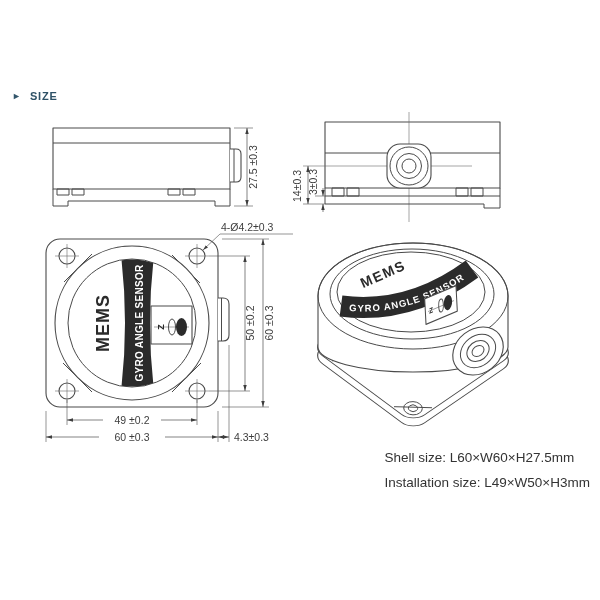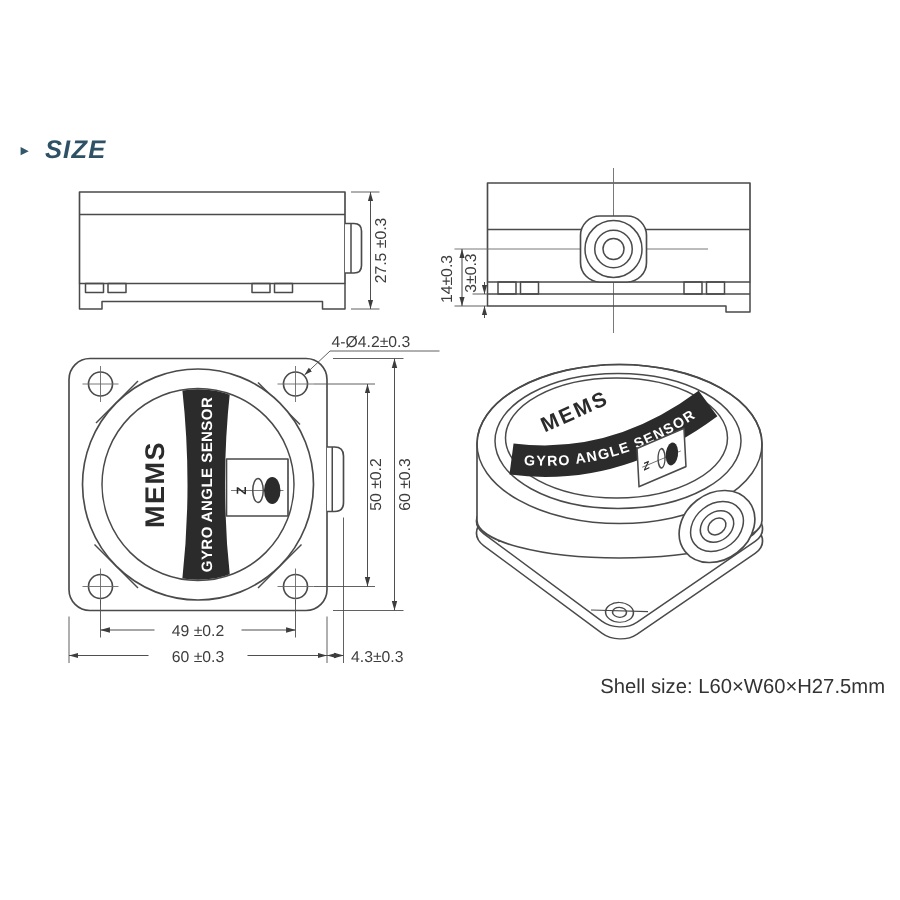--- a/index.html
+++ b/index.html
@@ -1,20 +1,20 @@
 <!DOCTYPE html>
 <html><head>
 <meta charset="utf-8">
 <style>
   html,body{margin:0;padding:0;background:#ffffff;}
   .page{position:relative;width:600px;height:600px;background:#fff;overflow:hidden;
         font-family:"Liberation Sans",sans-serif;}
   .size-header{position:absolute;left:12px;top:90px;display:flex;align-items:center;gap:9px;}
   .size-header .tri{font-size:9px;color:#33566b;line-height:1;}
-  .size-header .lbl{font-size:17px;font-weight:bold;color:#2e5166;letter-spacing:.8px;font-style:italic;}
+  .size-header .lbl{font-size:11px;font-weight:bold;color:#2e5166;letter-spacing:.8px;}
   .specs{position:absolute;right:10px;top:446px;color:#333;
          font-size:13.5px;line-height:24.5px;}
   svg{position:absolute;left:0;top:0;}
   .ol{fill:#fff;stroke:#4a4a4a;stroke-width:1.1;stroke-linejoin:round;}
   .ln{fill:none;stroke:#4a4a4a;stroke-width:1;stroke-linejoin:round;}
   .thin{fill:none;stroke:#6a6a6a;stroke-width:.6;}
   .dim{fill:none;stroke:#4f4f4f;stroke-width:.7;}
   .ext{fill:none;stroke:#4f4f4f;stroke-width:.6;}
   .dtext{font:10.5px "Liberation Sans",sans-serif;fill:#3d3d3d;}
   .brand{font-weight:bold;fill:#2b2b2b;font-family:"Liberation Sans",sans-serif;}
@@ -198,15 +198,16 @@
         <ellipse class="ol" cx="0" cy="0" rx="27" ry="22"></ellipse>
         <ellipse class="ln" cx="0" cy="0" rx="19" ry="15"></ellipse>
         <ellipse class="ln" cx="0" cy="0" rx="12" ry="9.5"></ellipse>
         <ellipse class="ln" cx="0" cy="0" rx="6.5" ry="5"></ellipse>
       </g>
     </g>
   </svg>
 
   <div class="specs">
     <div>Shell size: L60×W60×H27.5mm</div>
+    <div>Installation size: L49×W50×H3mm</div>
   </div>
 
 </div>
 
 </body></html>

